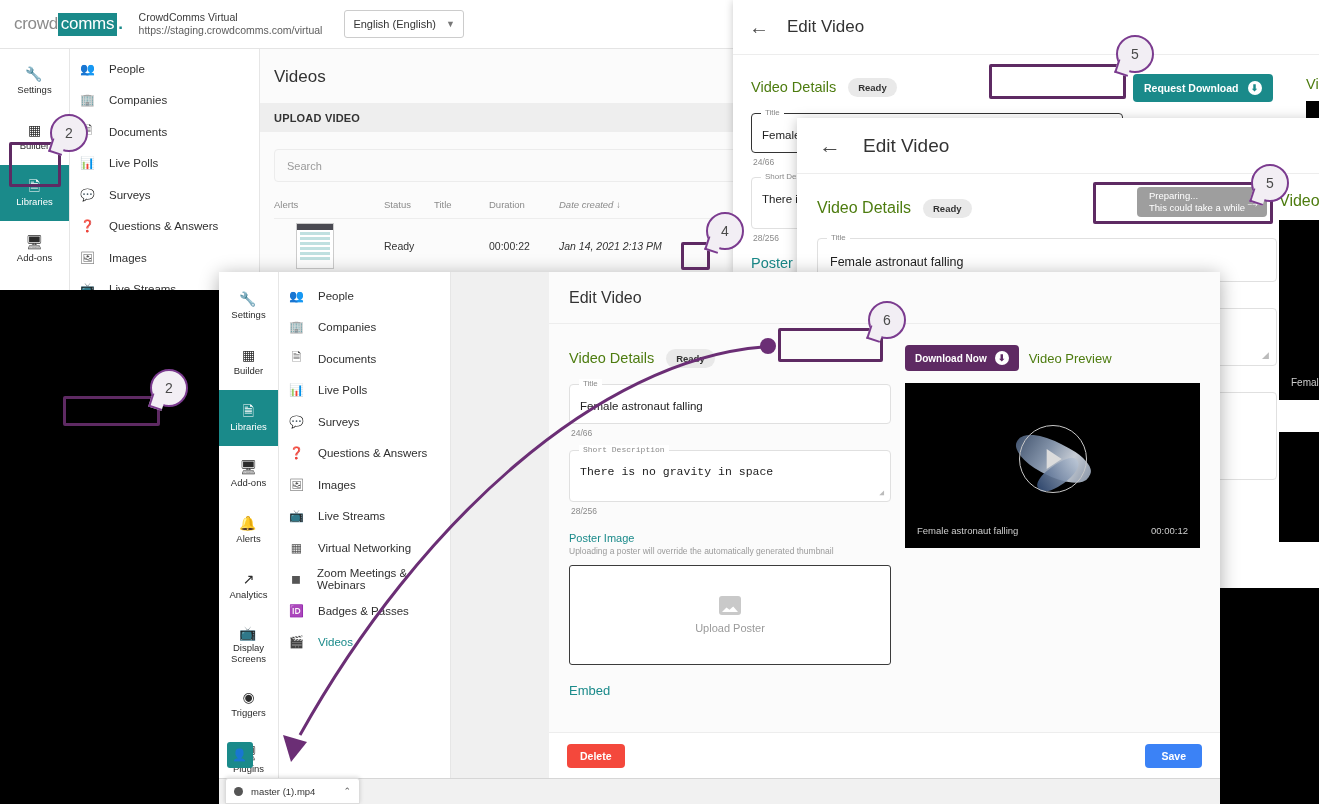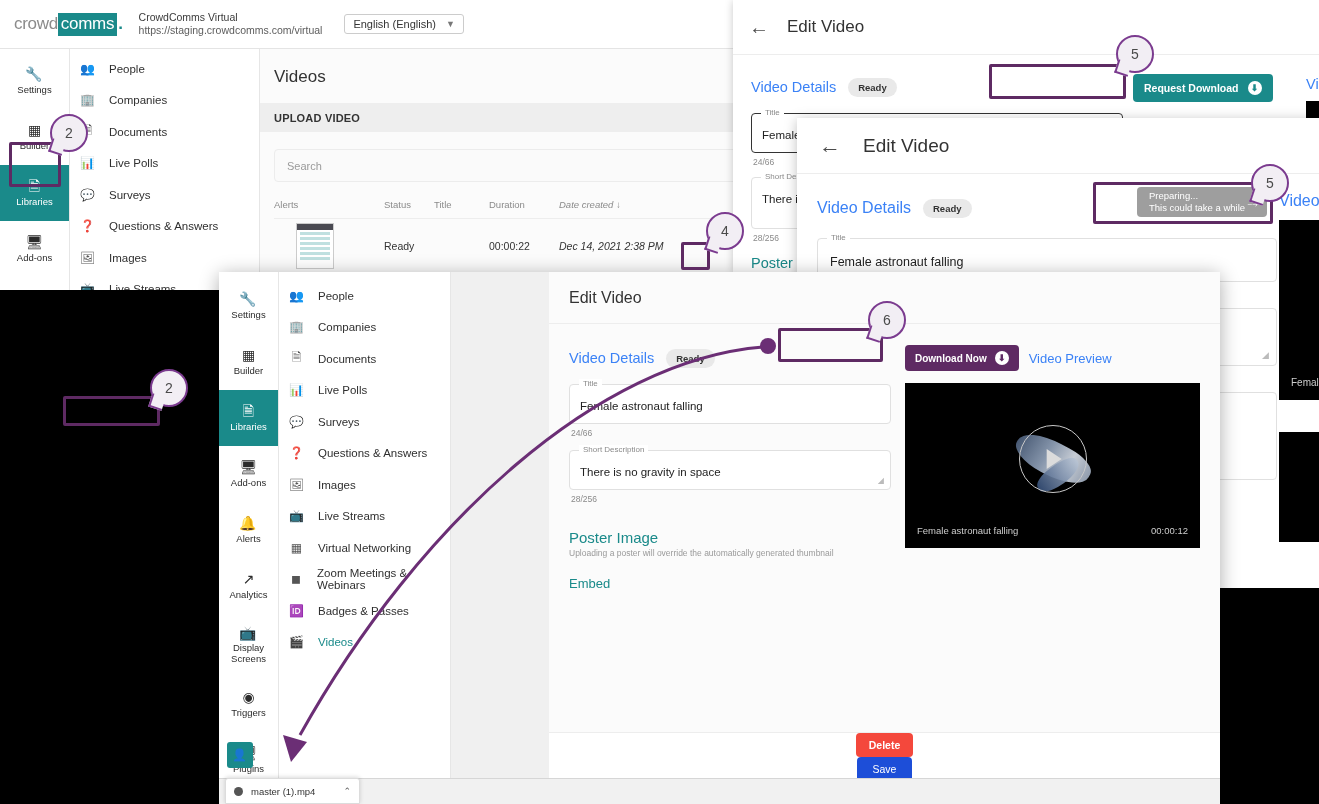--- a/index.html
+++ b/index.html
@@ -24,21 +24,21 @@
   }
   .logo{ margin-left:14px; font-size:17px; letter-spacing:-.3px; display:flex; align-items:center; }
   .logo .l1{ color:#8b8b8b; font-weight:400; }
   .logo .l2{ background:#1a8a8a; color:#fff; padding:1px 3px 2px 3px; font-weight:400;}
   .logo .l3{ color:#1a8a8a; font-weight:700; margin-left:1px;}
   .site-meta{ margin-left:16px; line-height:1.28; }
   .site-meta .nm{ font-size:10.5px; color:#3b3b3b; }
   .site-meta .url{ font-size:10.5px; color:#5c5c5c; }
   .lang-select{
     margin-left:22px; border:1px solid #ccc; border-radius:3px;
-    height:20px; min-width:102px; display:flex; align-items:center;
+    height:28px; min-width:102px; display:flex; align-items:center;
     justify-content:space-between; padding:0 8px; font-size:11px; color:#333;
     background:#fff;
   }
   .lang-select .cv{ font-size:9px; color:#777; margin-left:10px;}
   .topbar-right{ position:absolute; right:0; top:0; height:48px; display:flex; align-items:center; }
   .myapps{
     width:52px; display:flex; flex-direction:column; align-items:center; justify-content:center;
     border-left:1px solid #e9e9e9; height:48px; gap:1px;
   }
   .myapps .ph{ width:11px; height:17px; border:1.6px solid #1b1b1b; border-radius:2px; position:relative;}
@@ -97,21 +97,21 @@
   
   .panel1{
     position:absolute;left:733px;top:0;width:586px;height:272px;background:#fff;
     box-shadow:0 1px 8px rgba(0,0,0,.22);overflow:hidden;
   }
   .pnl-head{ height:55px;display:flex;align-items:center;gap:18px;padding-left:16px;border-bottom:1px solid #ededed;}
   .pnl-head .back{ font-size:20px;color:#4b4b4b;}
   .pnl-head .ttl{ font-size:17px;color:#333;}
   .pnl-body{ padding:16px 18px 0 18px;position:relative; }
   .sec-row{ display:flex;align-items:center;gap:12px;height:32px; }
-  .sec-h{ font-size:14.5px;color:#3b82f6; }
+  .sec-h{ font-size:14.5px;color:#4d7c0f; }
   .chip{ background:#e9e9e9;color:#333;font-size:9.5px;border-radius:11px;padding:4px 10px;font-weight:700;}
   .field{ margin-top:10px;border:1px solid #e0e0e0;border-radius:4px;position:relative;padding:11px 10px 9px 10px;background:#fff;}
   .field.dark{ border:1.6px solid #333; }
   .field .flab{ position:absolute;top:-6px;left:9px;background:#fff;padding:0 4px;font-size:8px;color:#8a8a8a;}
   .field .fval{ font-size:11.5px;color:#222; }
   .counter{ font-size:8.5px;color:#8a8a8a;margin-top:4px;margin-left:2px;}
   .sec-sub{ font-size:8.5px;color:#9a9a9a;margin-top:2px;}
   .link-h{ font-size:14.5px;color:#1a8a8a;margin-top:12px;}
 
   .btn-teal{
@@ -144,24 +144,24 @@
     box-shadow:0 3px 18px rgba(0,0,0,.33);overflow:hidden;display:flex;
   }
   .p3-rail{ width:60px;background:#fff;border-right:1px solid #e6e6e6;padding-top:6px;flex:0 0 60px;}
   .p3-navcol{ width:172px;background:#fff;border-right:1px solid #e6e6e6;padding-top:8px;flex:0 0 172px;position:relative;}
   .p3-gap{ width:98px;background:#f0f0f0;flex:0 0 98px;}
   .p3-main{ flex:1;background:#fbfbfb;position:relative;overflow:hidden;}
   .p3-head{ height:52px;display:flex;align-items:center;padding-left:20px;font-size:16px;color:#333;border-bottom:1px solid #ededed;}
   .p3-body{ position:absolute;left:0;right:0;top:52px;bottom:46px;padding:18px 20px 0 20px;}
   .p3-foot{
     position:absolute;left:0;right:0;bottom:0;height:46px;border-top:1px solid #ededed;background:#fff;
-    display:flex;align-items:center;justify-content:space-between;padding:0 18px;flex-direction:column;
+    display:flex;align-items:center;justify-content:space-between;padding:0 18px;
   }
   .btn-del{ background:#f4483c;color:#fff;font-size:10.5px;border-radius:4px;padding:6px 13px;font-weight:600;}
-  .btn-save{ background:#1d4ed8;color:#fff;font-size:10.5px;border-radius:4px;padding:6px 16px;font-weight:400;}
+  .btn-save{ background:#3b82f6;color:#fff;font-size:10.5px;border-radius:4px;padding:6px 16px;font-weight:700;}
   .cols{ display:flex;gap:14px; }
   .col-left{ width:322px; }
   .col-right{ flex:1; }
   .uploader{
     margin-top:9px;height:100px;border:1.6px solid #3b3b3b;border-radius:3px;background:#fff;
     display:flex;flex-direction:column;align-items:center;justify-content:center;gap:7px;
   }
   .uploader .ph-icon{ width:22px;height:19px;background:#c9c9c9;border-radius:3px;position:relative;}
   .uploader .ph-icon:after{
     content:"";position:absolute;left:3px;bottom:3px;width:16px;height:7px;background:#fff;
@@ -348,21 +348,21 @@
             <div class="ln"></div>
             <div class="ln"></div>
             <div class="ln"></div>
             <div class="ln"></div>
             <div class="ln"></div>
           </div>
         </div>
         <div class="c-status">Ready</div>
         <div class="c-title"></div>
         <div class="c-dur">00:00:22</div>
-        <div class="c-date">Dec 14, 2021 2:38 PM</div>
+        <div class="c-date">Jan 14, 2021 2:13 PM</div>
         <div class="row-actions">
           <span class="icon-btn">✎</span>
           <span class="icon-btn">🗑</span>
         </div>
       </div>
     </div>
   </div>
 </div>
 
 <div class="panel1">
@@ -543,28 +543,32 @@
         <div class="col-left">
           <div class="sec-row">
             <span class="sec-h">Video Details</span>
             <span class="chip">Ready</span>
           </div>
           <div class="field">
             <span class="flab">Title</span>
             <span class="fval">Female astronaut falling</span>
           </div>
           <div class="counter">24/66</div>
-          <div class="field" style="height:40px;margin-top:12px;">
+          <div class="field" style="height:52px;margin-top:12px;font-family:Liberation Mono, monospace;">
             <span class="flab">Short Description</span>
             <span class="fval">There is no gravity in space</span>
             <span style="position:absolute;right:6px;bottom:4px;color:#bbb;font-size:8px;">◢</span>
           </div>
           <div class="counter">28/256</div>
-          <div class="link-h" style="font-size:15px;margin-top:25px;">Poster Image</div>
+          <div class="link-h" style="font-size:11px;margin-top:16px;">Poster Image</div>
           <div class="sec-sub">Uploading a poster will override the automatically generated thumbnail</div>
+          <div class="uploader">
+            <div class="ph-icon"></div>
+            <div class="lb">Upload Poster</div>
+          </div>
         </div>
 
         <div class="col-right">
           <div style="display:flex;align-items:center;gap:10px;height:32px;">
             <div class="btn-plum">
               <span>Download Now</span>
               <span class="cloud p">⬇</span>
             </div>
             <span class="sec-h" style="font-size:13px;">Video Preview</span>
           </div>

